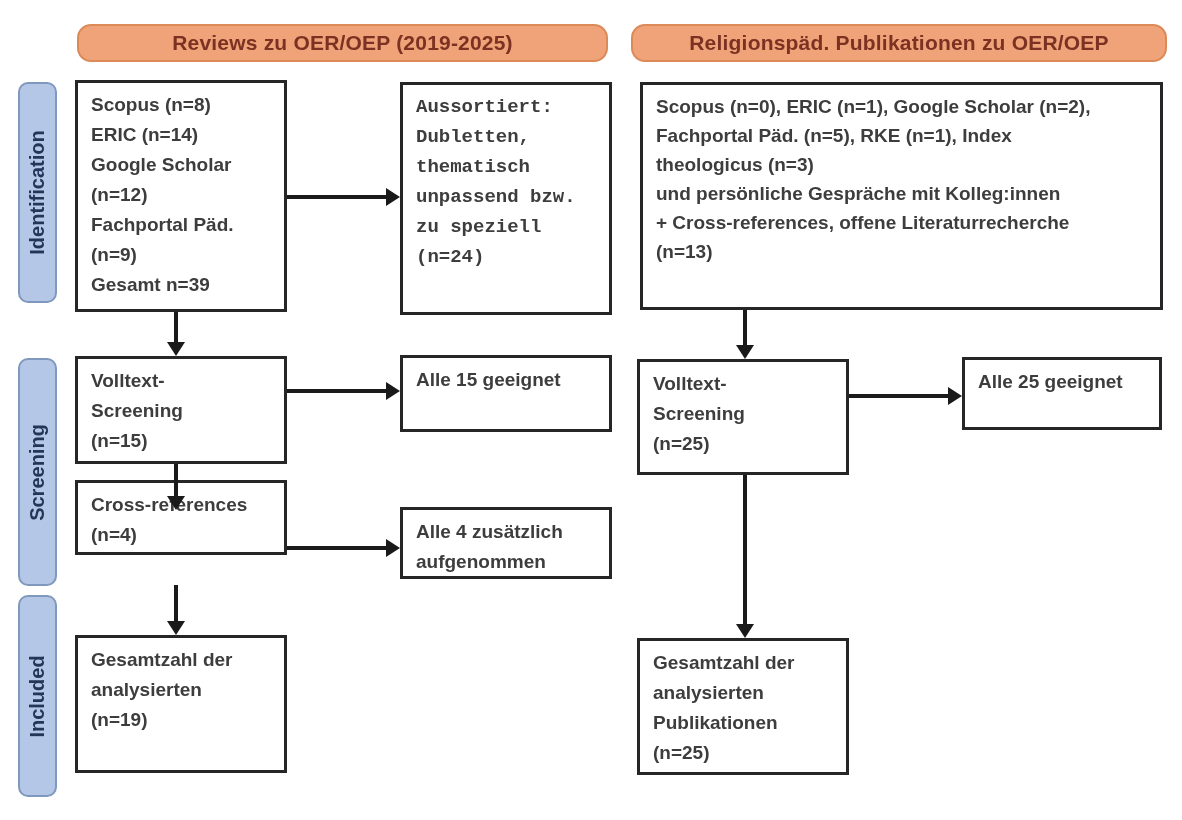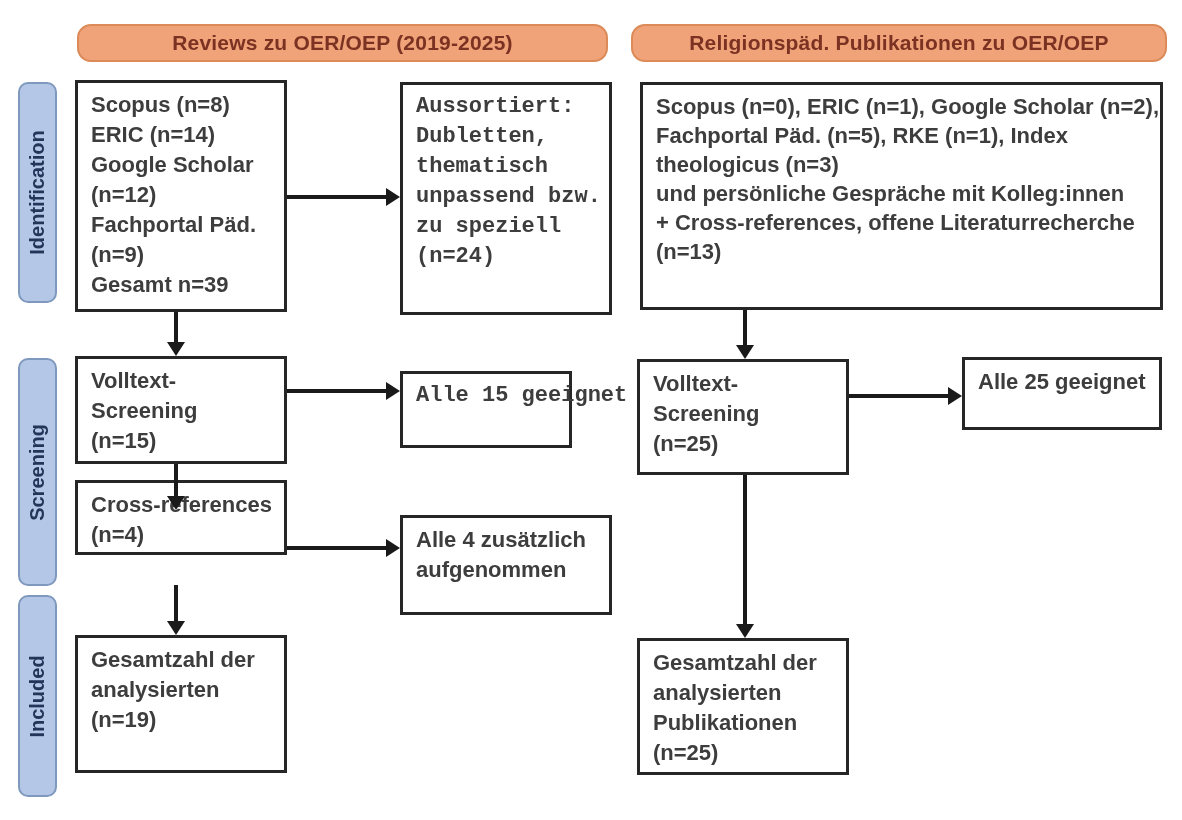--- a/index.html
+++ b/index.html
@@ -26,21 +26,21 @@
   .stage .stage-text {
     transform:rotate(-90deg); white-space:nowrap;
     font-size:20px; font-weight:700; color:var(--stage_text);
   }
 
   .box {
     position:absolute; box-sizing:border-box; background:#ffffff;
     border:3px solid var(--box_border);
     padding:7px 6px 0 13px;
   }
-  .box-text { font-size:22px; line-height:30px; font-weight:700; color:var(--box_text); }
+  .box-text { font-size:19px; line-height:30px; font-weight:700; color:var(--box_text); }
   .box-text div { white-space:nowrap; }
   .box.wide .box-text { line-height:29px; }
 
   .arrow-h { position:absolute; height:4px; background:var(--arrow); }
   .arrow-h::after {
     content:""; position:absolute; right:-13px; top:-7px; width:0; height:0;
     border-left:14px solid var(--arrow); border-top:9px solid transparent; border-bottom:9px solid transparent;
   }
   .arrow-v { position:absolute; width:4px; background:var(--arrow); }
   .arrow-v::after {
@@ -87,32 +87,32 @@
         <div>(n=24)</div>
       </div>
   </div>
   <div class="box" style="left:75px; top:356px; width:212px; height:108px;">
     <div class="box-text">
         <div>Volltext-</div>
         <div>Screening</div>
         <div>(n=15)</div>
       </div>
   </div>
-  <div class="box" style="left:400px; top:371px; width:172px; height:77px;font-family:Liberation Mono, monospace;">
+  <div class="box" style="left:400px; top:355px; width:212px; height:77px;">
     <div class="box-text">
         <div>Alle 15 geeignet</div>
       </div>
   </div>
   <div class="box" style="left:75px; top:480px; width:212px; height:75px;">
     <div class="box-text">
         <div>Cross-references</div>
         <div>(n=4)</div>
       </div>
   </div>
-  <div class="box" style="left:400px; top:507px; width:212px; height:100px;margin-top:8px;">
+  <div class="box" style="left:400px; top:507px; width:212px; height:72px;">
     <div class="box-text">
         <div>Alle 4 zusätzlich</div>
         <div>aufgenommen</div>
       </div>
   </div>
   <div class="box" style="left:75px; top:635px; width:212px; height:138px;">
     <div class="box-text">
         <div>Gesamtzahl der</div>
         <div>analysierten</div>
         <div>(n=19)</div>

